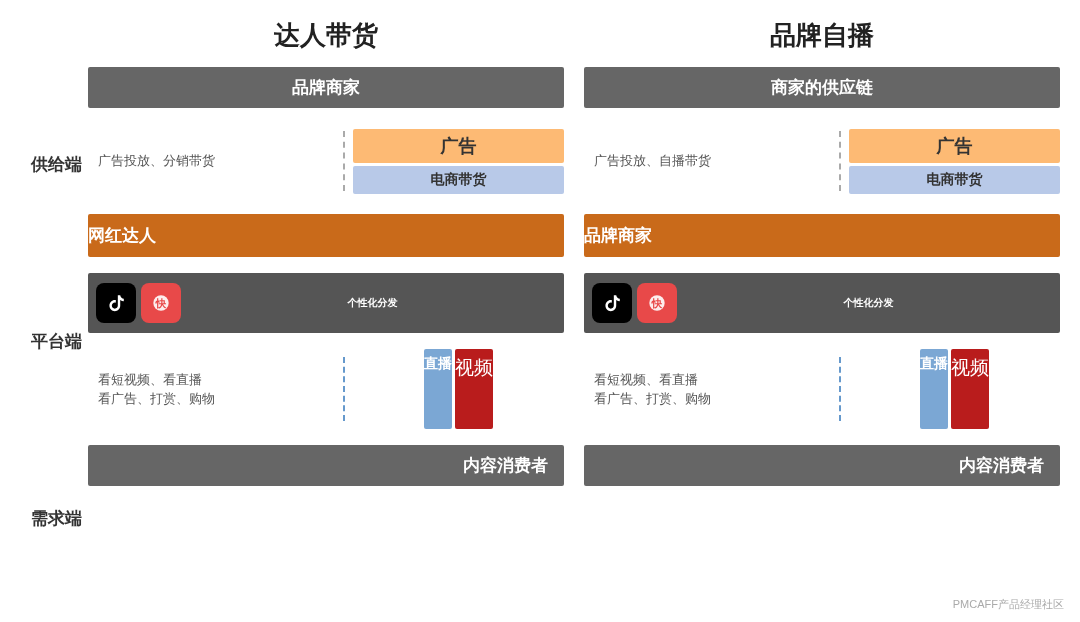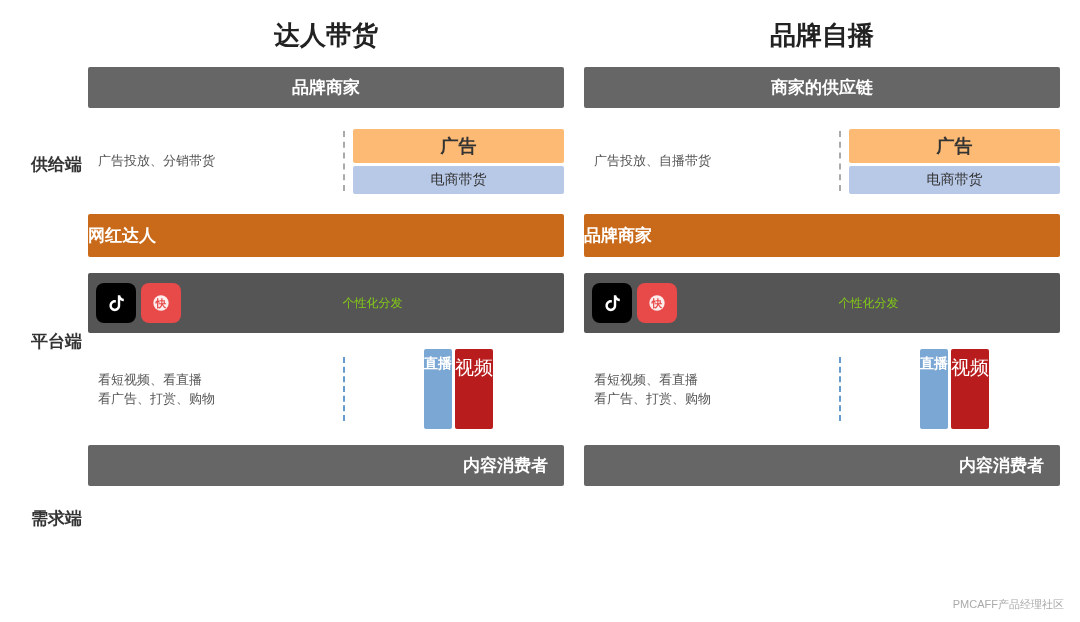--- a/index.html
+++ b/index.html
@@ -118,21 +118,21 @@
       font-size: 18px;
       font-weight: 600;
       text-align: center;
       padding: 5px 0;
       border-radius: 2px;
     }
     .supply-box-ecom {
       background: #b8c9e8;
       color: #333;
       font-size: 14px;
-      font-weight: 400;
+      font-weight: 700;
       text-align: center;
       padding: 5px 0;
       border-radius: 2px;
     }
 
     .row-influencer {
       background: #c96a1a;
       color: #fff;
       font-size: 17px;
       font-weight: 700;
@@ -169,23 +169,23 @@
       height: 40px;
       background: #e84949;
       border-radius: 8px;
       display: flex;
       align-items: center;
       justify-content: center;
       flex-shrink: 0;
     }
     .platform-text {
       flex: 1;
-      color: #84cc16;
-      font-size: 12px;
-      font-weight: 400;
+      color: #ffffff;
+      font-size: 10px;
+      font-weight: 700;
       text-align: center;
     }
 
     .demand-middle {
       display: flex;
       gap: 0;
       height: 80px;
     }
     .demand-left-text {
       flex: 1;

